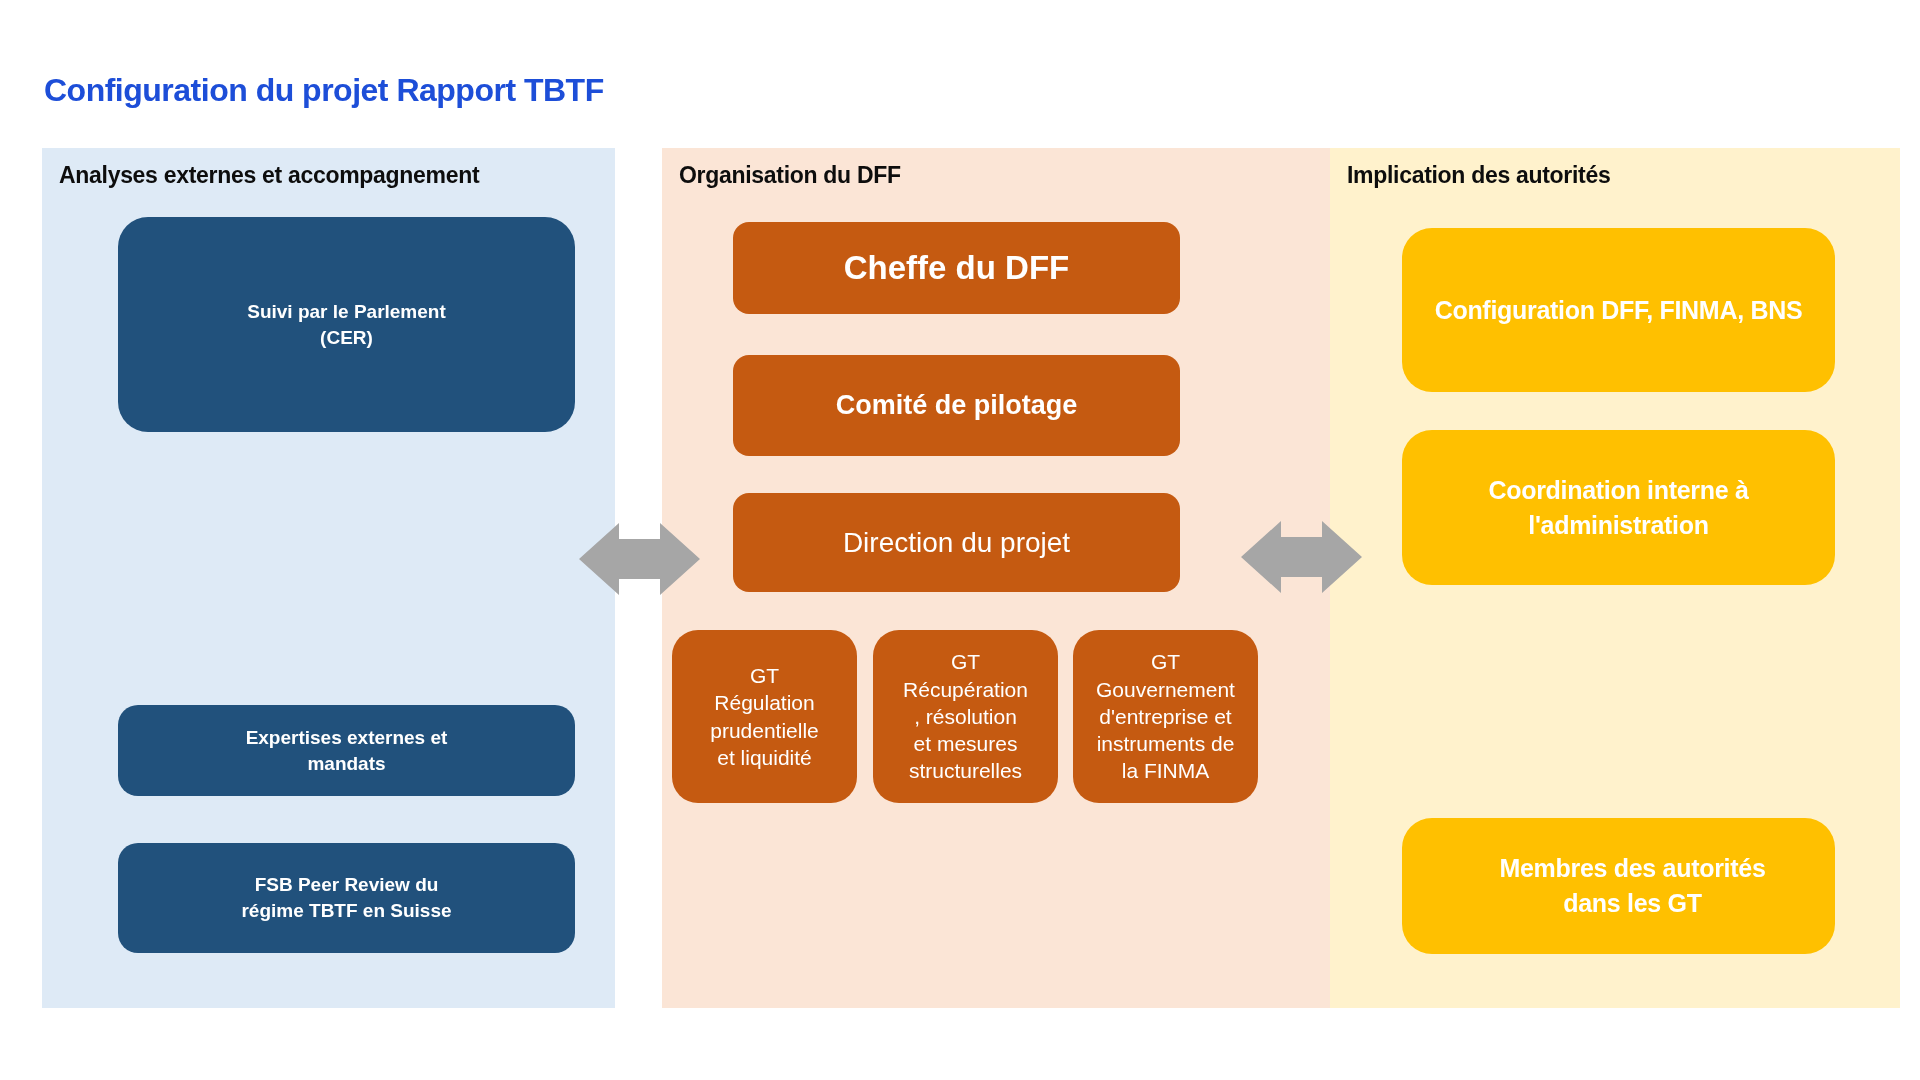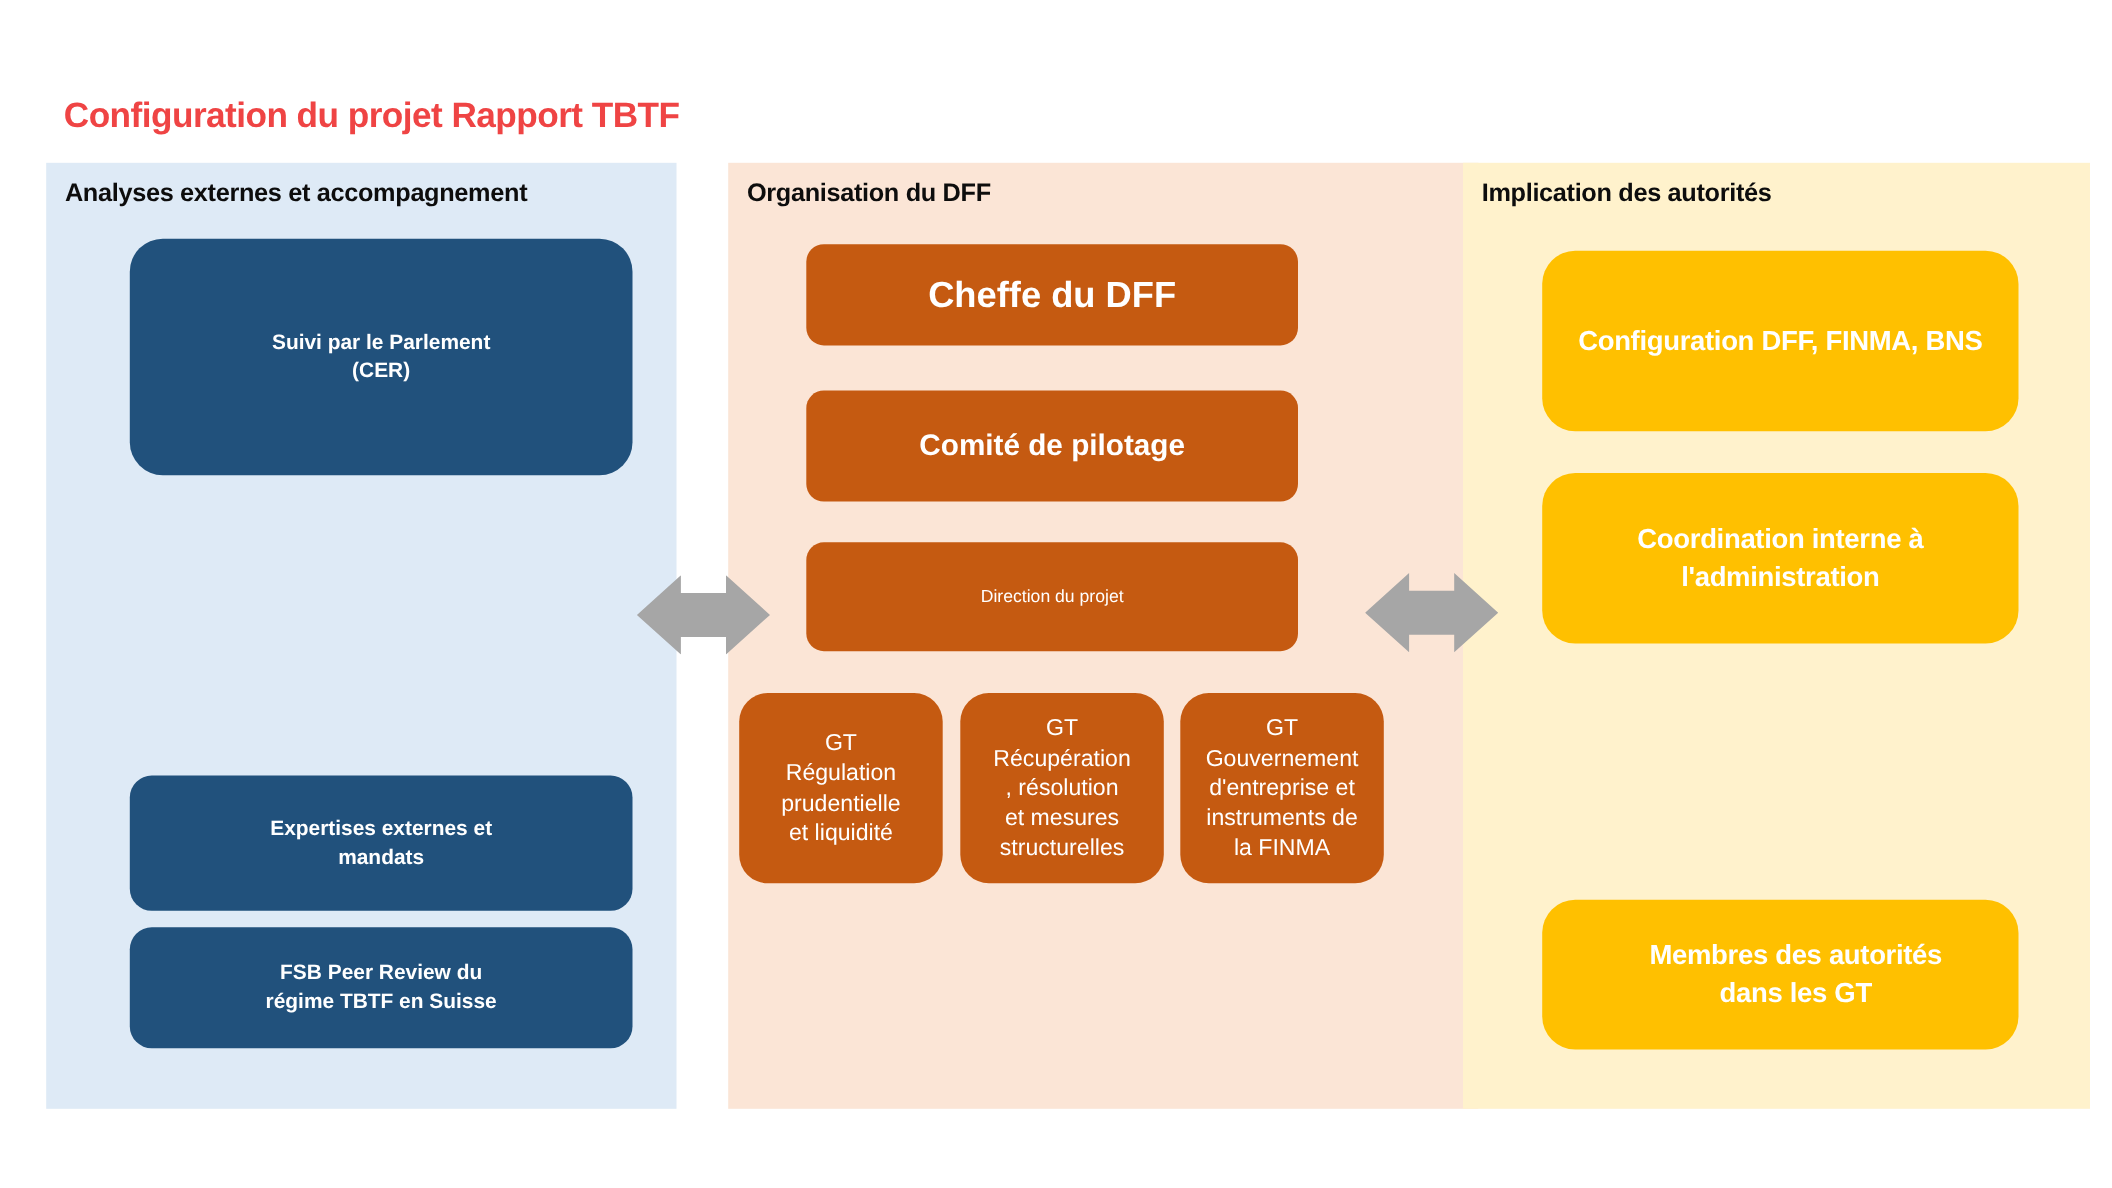--- a/index.html
+++ b/index.html
@@ -1,46 +1,46 @@
 <!DOCTYPE html>
 <html><head>
 <meta charset="utf-8">
 <style>
   html,body{margin:0;padding:0;background:#ffffff;}
   .canvas{
     position:relative;width:1920px;height:1080px;background:#ffffff;overflow:hidden;
     font-family:"Liberation Sans","DejaVu Sans",sans-serif;
   }
   .slide-title{
-    position:absolute;left:44px;top:72px;margin:14px;
-    font-size:32px;font-weight:bold;color:#ef4444;letter-spacing:-0.5px;
+    position:absolute;left:44px;top:72px;margin:0;
+    font-size:32px;font-weight:bold;color:#1d4ed8;letter-spacing:-0.5px;
   }
   .panel{position:absolute;top:148px;height:860px;}
   .panel-left{left:42px;width:573px;}
   .panel-mid{left:662px;width:682px;}
   .panel-right{left:1330px;width:570px;}
   .panel-header{
     position:absolute;left:17px;top:14px;
     font-size:23px;font-weight:bold;color:#0d0d0d;letter-spacing:-0.3px;
   }
   .box{
     position:absolute;display:flex;align-items:center;justify-content:center;
     text-align:center;color:#ffffff;white-space:pre-line;box-sizing:border-box;
   }
   
   .lbox{left:76px;width:457px;border-radius:30px;font-weight:bold;font-size:19px;line-height:1.35;}
   .lbox1{top:69px;height:215px;}
   .lbox2{top:315px;height:215px;}
-  .lbox3{top:557px;height:123px;border-radius:20px;}
+  .lbox3{top:557px;height:91px;border-radius:20px;}
   .lbox4{top:695px;height:110px;border-radius:20px;}
   
   .mbox{left:71px;width:447px;border-radius:16px;}
   .mbox1{top:74px;height:92px;font-size:33px;font-weight:bold;}
   .mbox2{top:207px;height:101px;font-size:27px;font-weight:bold;}
-  .mbox3{top:345px;height:99px;font-size:16px;font-weight:normal;}
+  .mbox3{top:345px;height:99px;font-size:28px;font-weight:normal;}
   .gtbox{
     top:482px;height:173px;width:185px;border-radius:26px;
     font-size:21px;font-weight:normal;line-height:1.3;padding:6px;
   }
   .gt1{left:10px;}
   .gt2{left:211px;}
   .gt3{left:411px;}
   
   .rbox{
     left:72px;width:433px;border-radius:30px;

